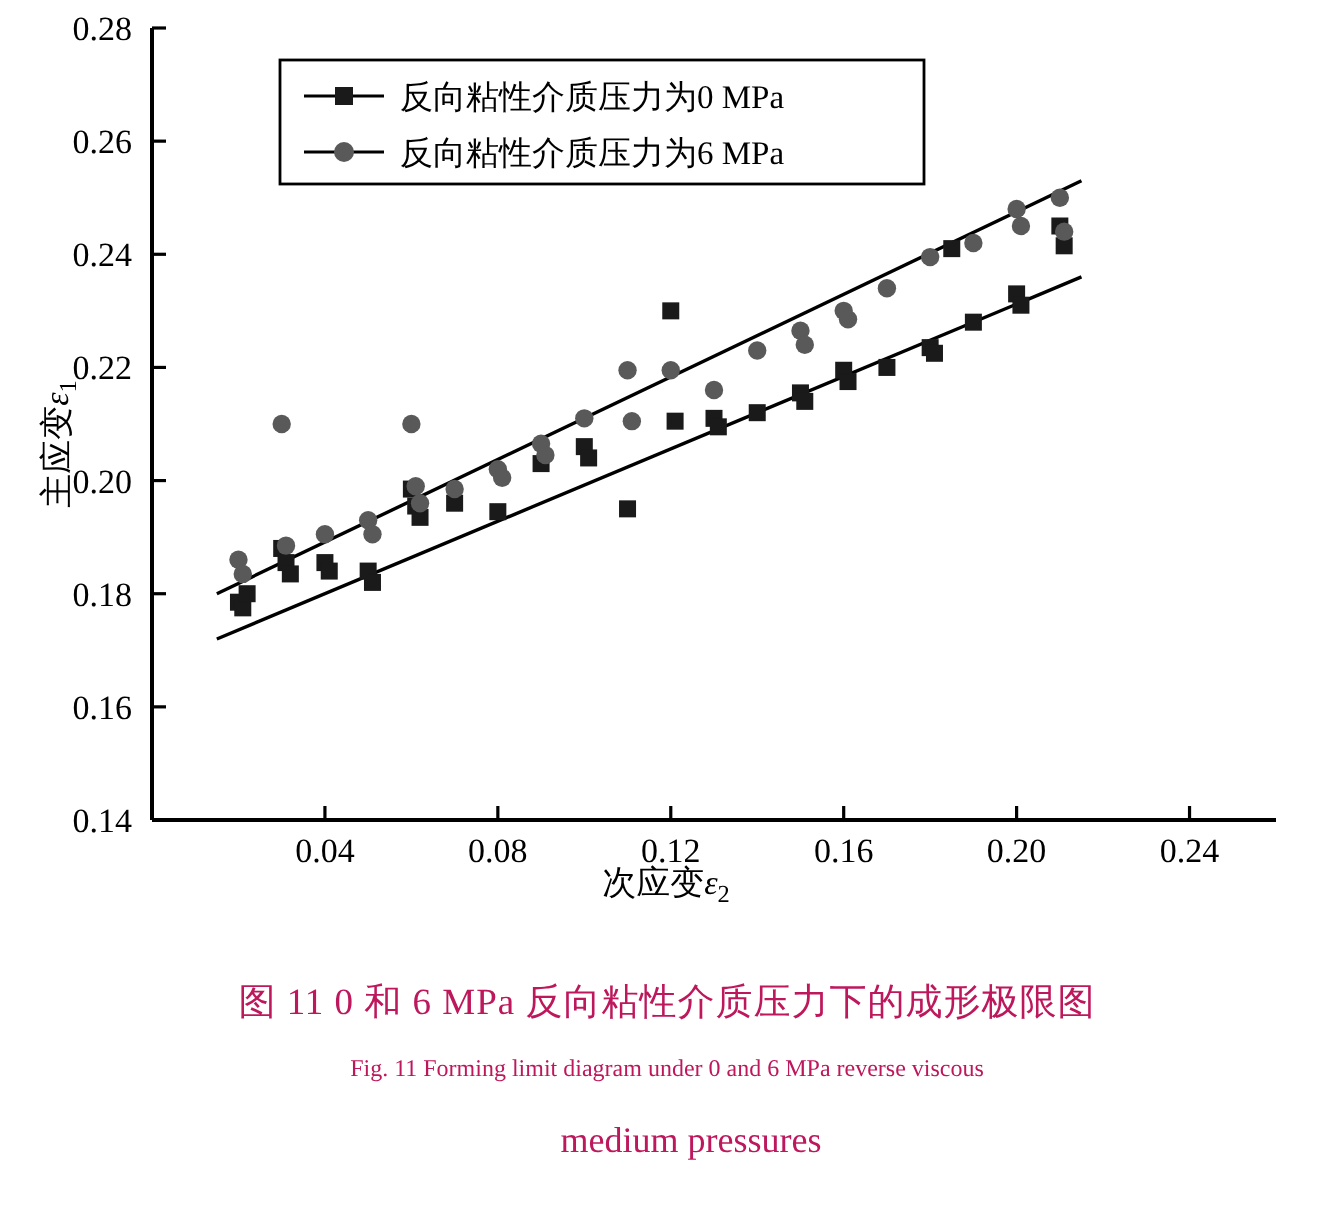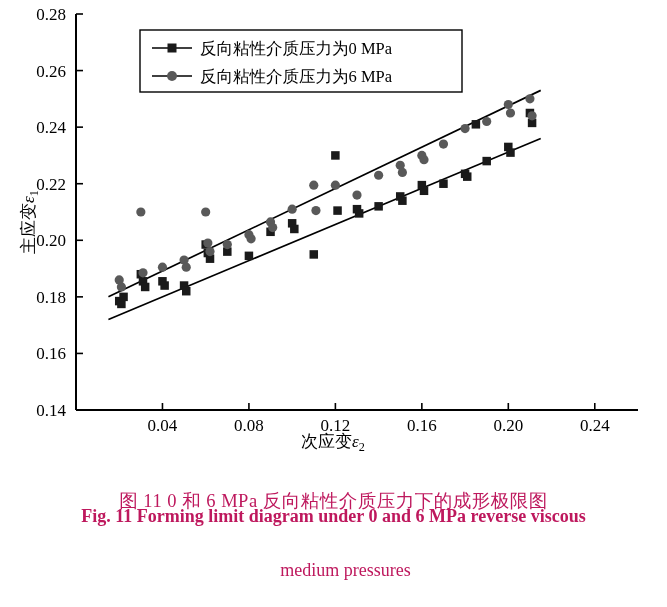--- a/index.html
+++ b/index.html
@@ -80,23 +80,22 @@
     text-align: center;
     font-family: "Liberation Serif", serif;
     color: #be185d;
   }
   #caption-cn {
     top: 488px;
     font-size: 18.5px;
     letter-spacing: 0.5px;
   }
   #caption-en1 {
-    top: 506px;
-    font-size: 18px;
-    font-weight: bold;
+    top: 527px;
+    font-size: 12px;
   }
   #caption-en2 {
     top: 560px;
     font-size: 18px;
     margin-left: 12px;
   }
   .sub {
     font-size: 0.72em;
     vertical-align: -0.25em;
   }

